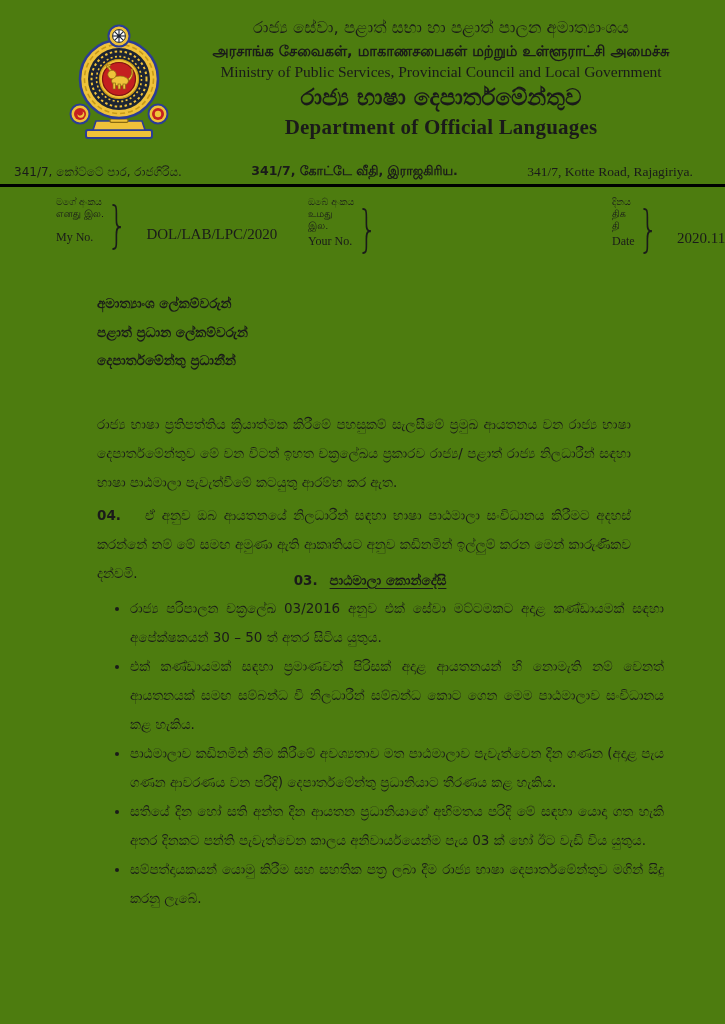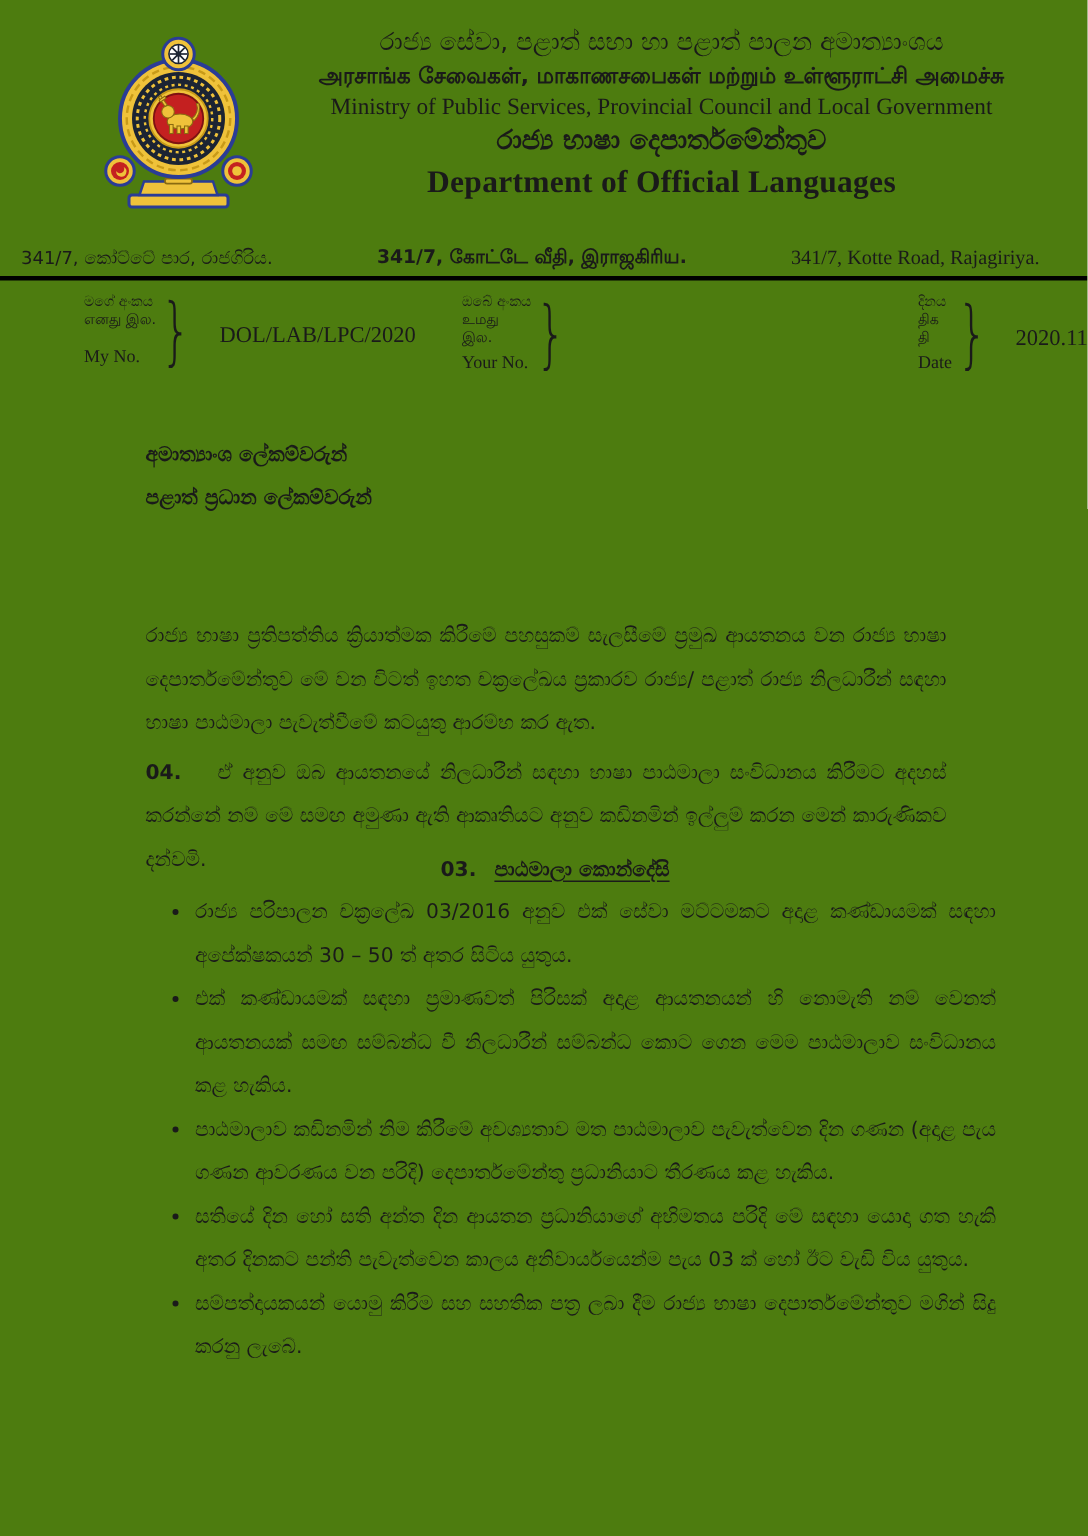--- a/index.html
+++ b/index.html
@@ -14,35 +14,35 @@
   }
   
   .emblem{position:absolute;left:62px;top:24px;width:114px;height:120px;}
   .letterhead{
     position:absolute;left:168px;top:18px;width:546px;
     text-align:center;line-height:1.25;
   }
   .min-si{font-size:16.5px;margin-bottom:3px;}
   .min-ta{font-size:14.5px;font-weight:bold;margin-bottom:2px;}
   .min-en{font-family:"Liberation Serif","DejaVu Serif",serif;font-size:15.5px;margin-bottom:2px;}
-  .dept-si{font-size:18px;font-weight:bold;margin-bottom:2px;}
+  .dept-si{font-size:23px;font-weight:bold;margin-bottom:2px;}
   .dept-ta{font-size:17.5px;font-weight:bold;margin-bottom:2px;}
   .dept-en{font-family:"Liberation Serif","DejaVu Serif",serif;font-size:21px;font-weight:bold;letter-spacing:.2px;}
   
   .address-row{
     position:absolute;left:14px;right:32px;top:163px;
     display:flex;justify-content:space-between;align-items:center;
   }
   .addr-si{font-size:12px;}
   .addr-ta{font-size:12.5px;font-weight:bold;}
   .addr-en{font-family:"Liberation Serif","DejaVu Serif",serif;font-size:13.5px;}
   .rule{position:absolute;left:0;right:0;top:184px;height:0;border-top:3px solid #000;}
   
   .ref-row{position:absolute;left:0;right:0;top:193px;height:62px;}
-  .ref-block{position:absolute;display:flex;align-items:center;}
+  .ref-block{position:absolute;display:flex;align-items:flex-end;}
   .ref-my{left:56px;}
   .ref-your{left:308px;}
   .ref-date{left:612px;}
   .ref-labels{display:flex;flex-direction:column;line-height:12px;padding-top:3px;}
   .ref-l-native{font-size:9.5px;}
   .ref-l-en{font-family:"Liberation Serif","DejaVu Serif",serif;font-size:12px;margin-top:11px;}
   .brace{
     font-family:"DejaVu Sans",sans-serif;font-weight:100;
     font-size:43px;line-height:43px;margin:0 2px 0 3px;
     transform:scaleX(.75) scaleY(1.15);transform-origin:left top;
@@ -174,20 +174,21 @@
       </span>
       <span class="brace">}</span>
       <span class="ref-value">2020.11.</span>
     </div>
 
   </div>
 
   <div class="recipients">
     <div>අමාත්‍යාංශ ලේකම්වරුන්</div>
     <div>පළාත් ප්‍රධාන ලේකම්වරුන්</div>
+    <div>දෙපාර්තමේන්තු ප්‍රධානීන්</div>
   </div>
 
 
   <p class="bodyblock para1">රාජ්‍ය භාෂා ප්‍රතිපත්තිය ක්‍රියාත්මක කිරීමේ පහසුකම් සැලසීමේ ප්‍රමුඛ ආයතනය වන රාජ්‍ය භාෂා දෙපාර්තමේන්තුව මේ වන විටත් ඉහත චක්‍රලේඛය ප්‍රකාරව රාජ්‍ය/ පළාත් රාජ්‍ය නිලධාරීන් සඳහා භාෂා පාඨමාලා පැවැත්වීමේ කටයුතු ආරම්භ කර ඇත.</p>
 
   <p class="bodyblock para02"><span class="pnum">04.</span><span>ඒ අනුව ඔබ ආයතනයේ නිලධාරීන් සඳහා භාෂා පාඨමාලා සංවිධානය කිරීමට අදහස් කරන්නේ නම් මේ සමඟ අමුණා ඇති ආකෘතියට අනුව කඩිනමින් ඉල්ලුම් කරන මෙන් කාරුණිකව දන්වමි.</span></p>
 
   <p class="bodyblock sec03"><span class="pnum">03.</span><span class="sec-title">පාඨමාලා කොන්දේසි</span></p>
 
   <ul class="bullets">

